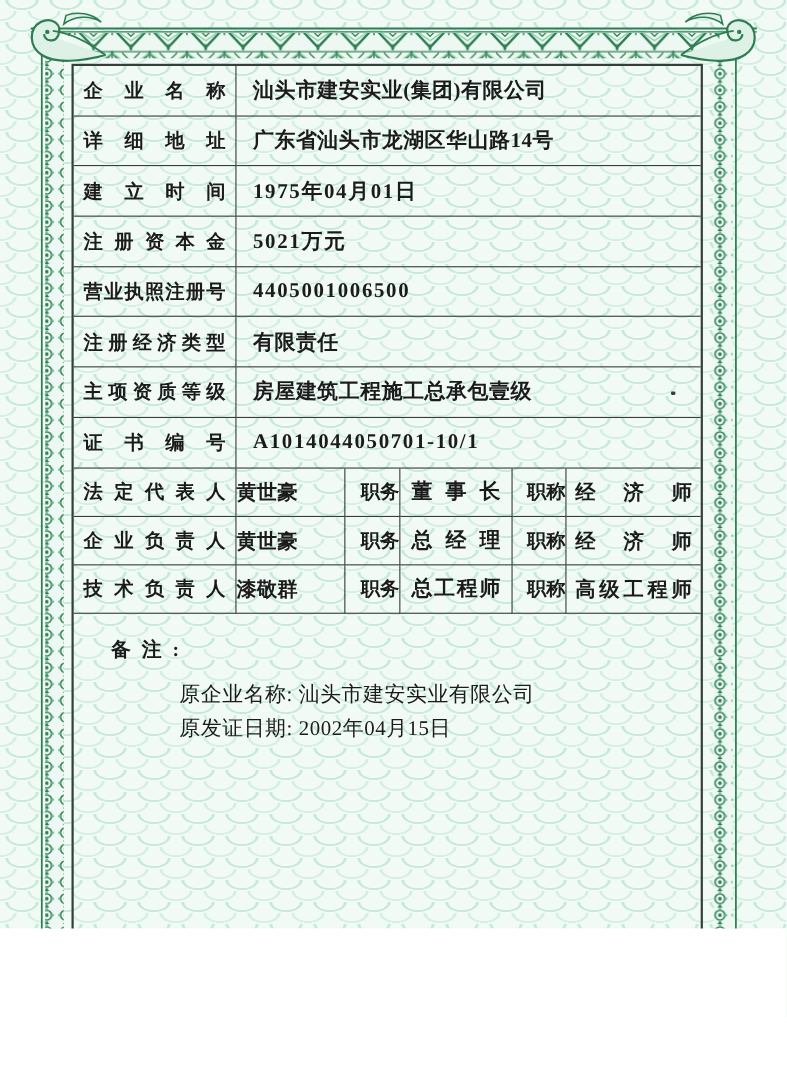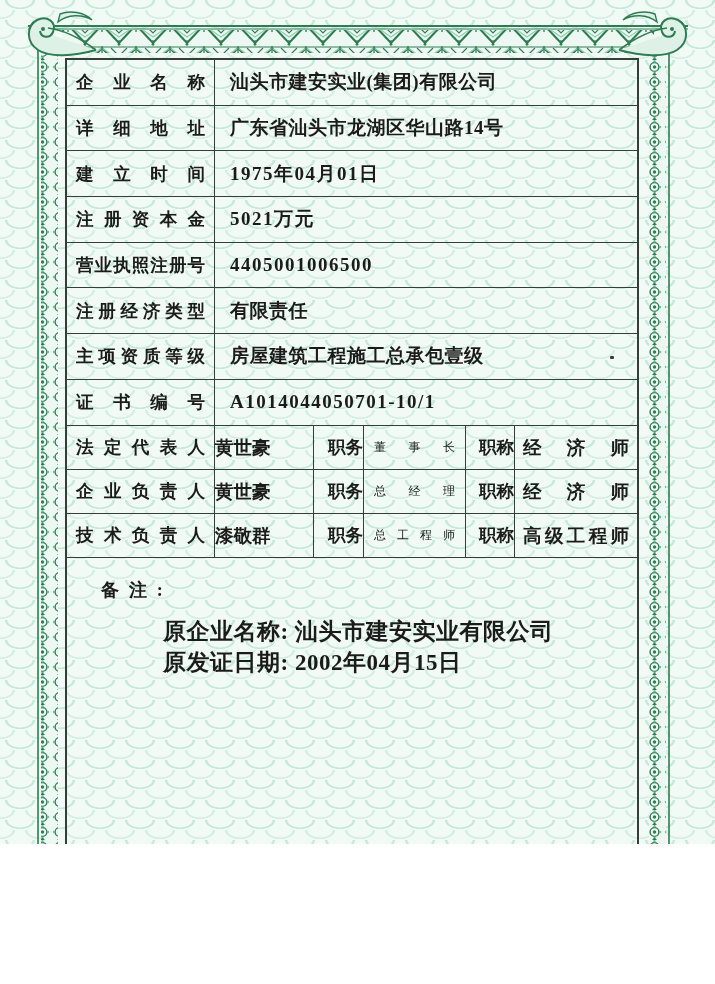--- a/index.html
+++ b/index.html
@@ -37,26 +37,26 @@
   .cell { display:flex; align-items:center; border-right:1.6px solid #343f38; border-bottom:1.6px solid #343f38; }
   .cv   { grid-column:2 / 7; border-right:none; }
   .noR  { border-right:none; }
   .lab  { padding:0 9px; }
   .just { display:block; width:100%; text-align:justify; text-align-last:justify; }
   .lab  .just { font-size:17.5px; font-weight:600; }
   .val  { padding-left:15px; font-size:19px; font-weight:600; letter-spacing:.5px;align-items:center; }
   .num  { letter-spacing:1.5px; }
   .pname { justify-content:flex-start; font-size:18.5px; font-weight:600; }
   .plbl  { justify-content:flex-end; font-size:17.5px; font-weight:600; }
-  .pduty { padding:0 10px; } .pduty .just { font-size:12px; font-weight:400; }
+  .pduty { padding:0 10px; } .pduty .just { font-size:19px; font-weight:700; }
   .ptitle{ padding:0 8px;  } .ptitle .just{ font-size:18.5px; font-weight:600; }
 
   .remark { grid-column:1 / 7; border:none; display:block; padding:20px 0 0 34px; }
   .remark-label { font-size:18px; font-weight:600; letter-spacing:.55em; }
-  .remark-lines { margin:14px 0 0 62px; font-size:23px; font-weight:700; line-height:31px; letter-spacing:.5px; }
+  .remark-lines { margin:14px 0 0 62px; font-size:19px; font-weight:400; line-height:31px; letter-spacing:.5px; }
 
   .speck { position:absolute; left:610px; top:356px; width:4px; height:3px; background:#3c3c3c; border-radius:1px; }
 </style>
 </head>
 <body>
 
 <div class="page">
   <div class="guilloche"></div>
 
   <svg class="frame" viewBox="0 0 715 984" xmlns="http://www.w3.org/2000/svg" aria-hidden="true">

